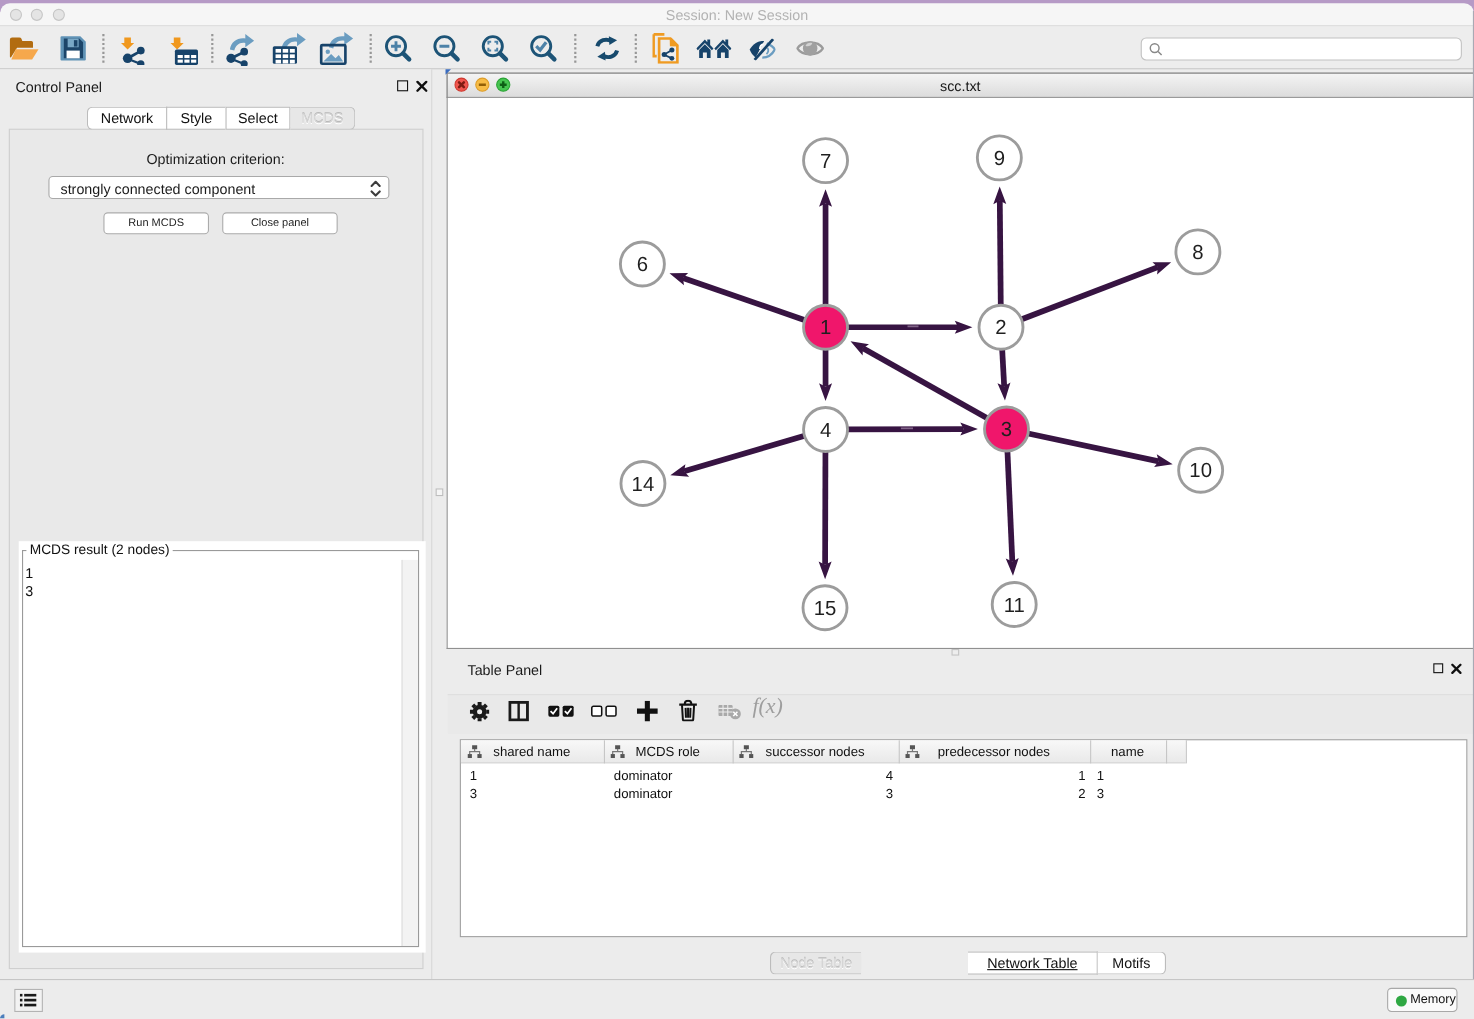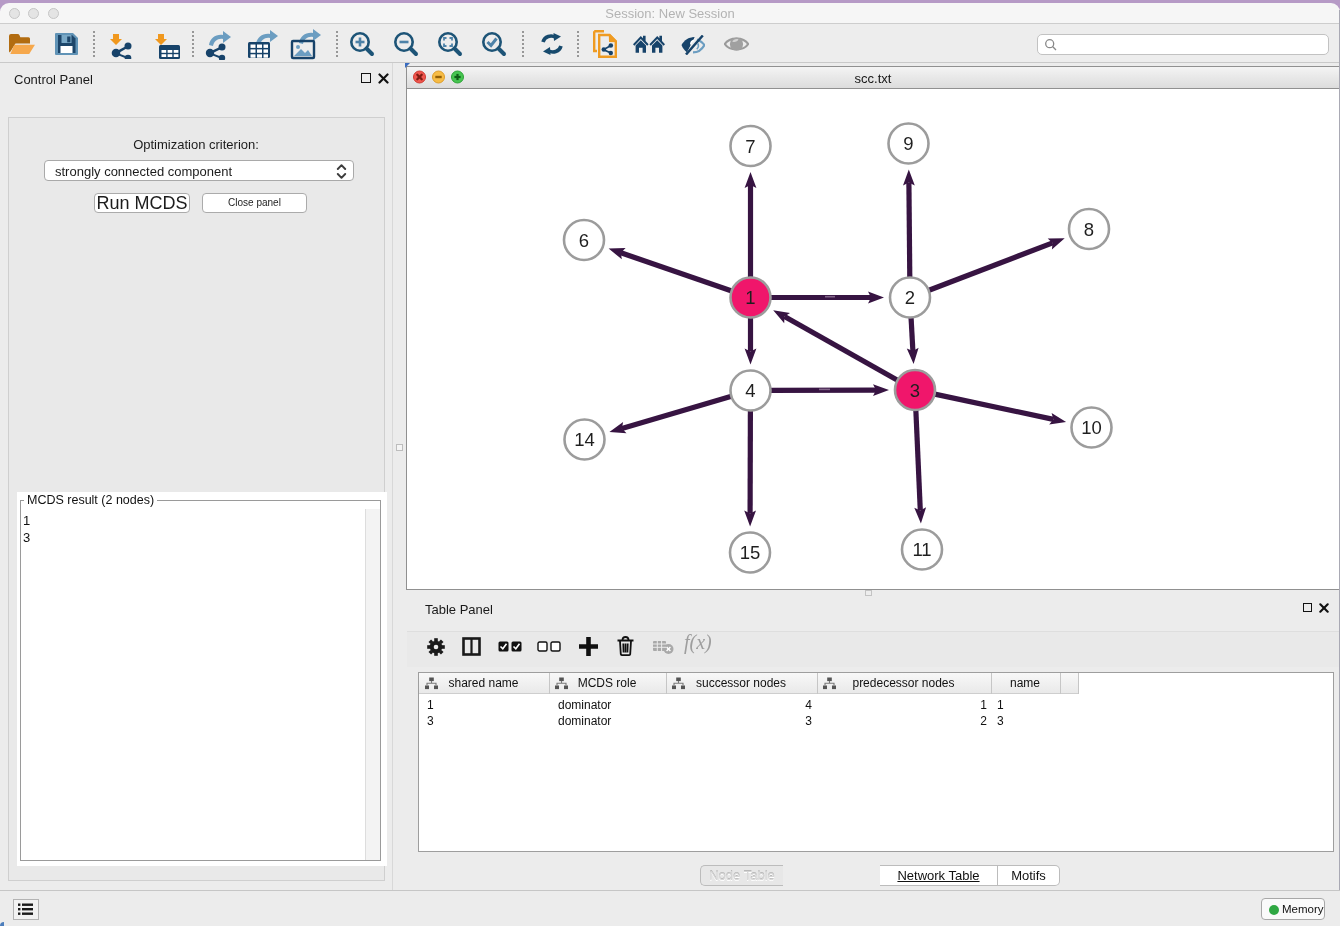--- a/index.html
+++ b/index.html
@@ -203,31 +203,37 @@
   <div class="abs" style="left:361px;top:10px;width:10px;height:10px;border:1.6px solid #111;"></div>
   <svg class="abs" style="left:378px;top:10px;" width="11" height="11" viewBox="0 0 11 11">
       <g stroke="#111" stroke-width="2.2" stroke-linecap="round">
         <line x1="1.5" y1="1.5" x2="9.5" y2="9.5"></line>
         <line x1="9.5" y1="1.5" x2="1.5" y2="9.5"></line>
       </g>
     </svg>
 
   <div class="abs" style="left:8px;top:54px;width:377px;height:764px;background:#e9e9e9;border:1px solid #cfcfcf;"></div>
 
+  <div class="abs" style="left:79px;top:34px;height:21px;display:flex;font-size:13px;color:#111;">
+    <div style="width:72px;background:#fff;border:1px solid #bcbcbc;border-right:none;border-radius:5px 0 0 5px;text-align:center;line-height:19px;">Network</div>
+    <div style="width:54px;background:#fff;border:1px solid #bcbcbc;border-right:none;text-align:center;line-height:19px;">Style</div>
+    <div style="width:59px;background:#fff;border:1px solid #bcbcbc;text-align:center;line-height:19px;">Select</div>
+    <div style="width:59px;background:#e7e7e7;border:1px solid #c4c4c4;border-left:none;border-radius:0 5px 5px 0;text-align:center;line-height:19px;color:#d5d5d5;text-shadow:0 1px 0 #fff, 0 -1px 0 #b9b9b9;">MCDS</div>
+  </div>
   <div class="abs" style="left:0px;top:74px;width:392px;text-align:center;font-size:13px;color:#1c1c1c;">Optimization criterion:</div>
   <div class="abs" style="left:44px;top:97px;width:310px;height:21px;background:#fff;border:1px solid #a9a9a9;border-radius:4px;font-size:13px;color:#1c1c1c;">
     <span style="position:absolute;left:10px;top:2.5px;">strongly connected component</span>
     <svg style="position:absolute;right:6px;top:2.5px;" width="11" height="15" viewBox="0 0 11 15">
         <g fill="none" stroke="#3c3c3c" stroke-width="1.9" stroke-linecap="round" stroke-linejoin="round">
           <path d="M1.8 5 L5.5 1.2 L9.2 5"></path>
           <path d="M1.8 10 L5.5 13.8 L9.2 10"></path>
         </g>
       </svg>
   </div>
-  <div class="abs" style="left:94px;top:130px;width:96px;height:20px;background:#fff;border:1px solid #ababab;border-radius:4px;font-size:18px;color:#1c1c1c;text-align:center;line-height:18px;">Run MCDS</div>
+  <div class="abs" style="left:94px;top:130px;width:96px;height:20px;background:#fff;border:1px solid #ababab;border-radius:4px;font-size:10px;color:#1c1c1c;text-align:center;line-height:18px;">Run MCDS</div>
   <div class="abs" style="left:202px;top:130px;width:105px;height:20px;background:#fff;border:1px solid #ababab;border-radius:4px;font-size:10px;color:#1c1c1c;text-align:center;line-height:18px;">Close panel</div>
 
   <div class="abs" style="left:17px;top:429px;width:370px;height:374px;background:#fff;"></div>
   <div class="abs" style="left:20px;top:437px;width:361px;height:361px;border:1px solid #9a9a9a;"></div>
   <div class="abs" style="left:24px;top:430px;font-size:12.5px;color:#111;background:#fff;padding:0 3px;">MCDS result (2 nodes)</div>
   <div class="abs" style="left:365px;top:446px;width:15px;height:351px;background:#f3f3f3;border-left:1px solid #ddd;"></div>
   <div class="abs" style="left:23px;top:449px;font-size:13px;color:#111;line-height:17px;">1<br>3</div>
 </div>
 
 <div class="abs" style="left:406px;top:66px;width:934px;height:524px;background:#fff;border:1px solid #909090;border-right:none;"></div>

